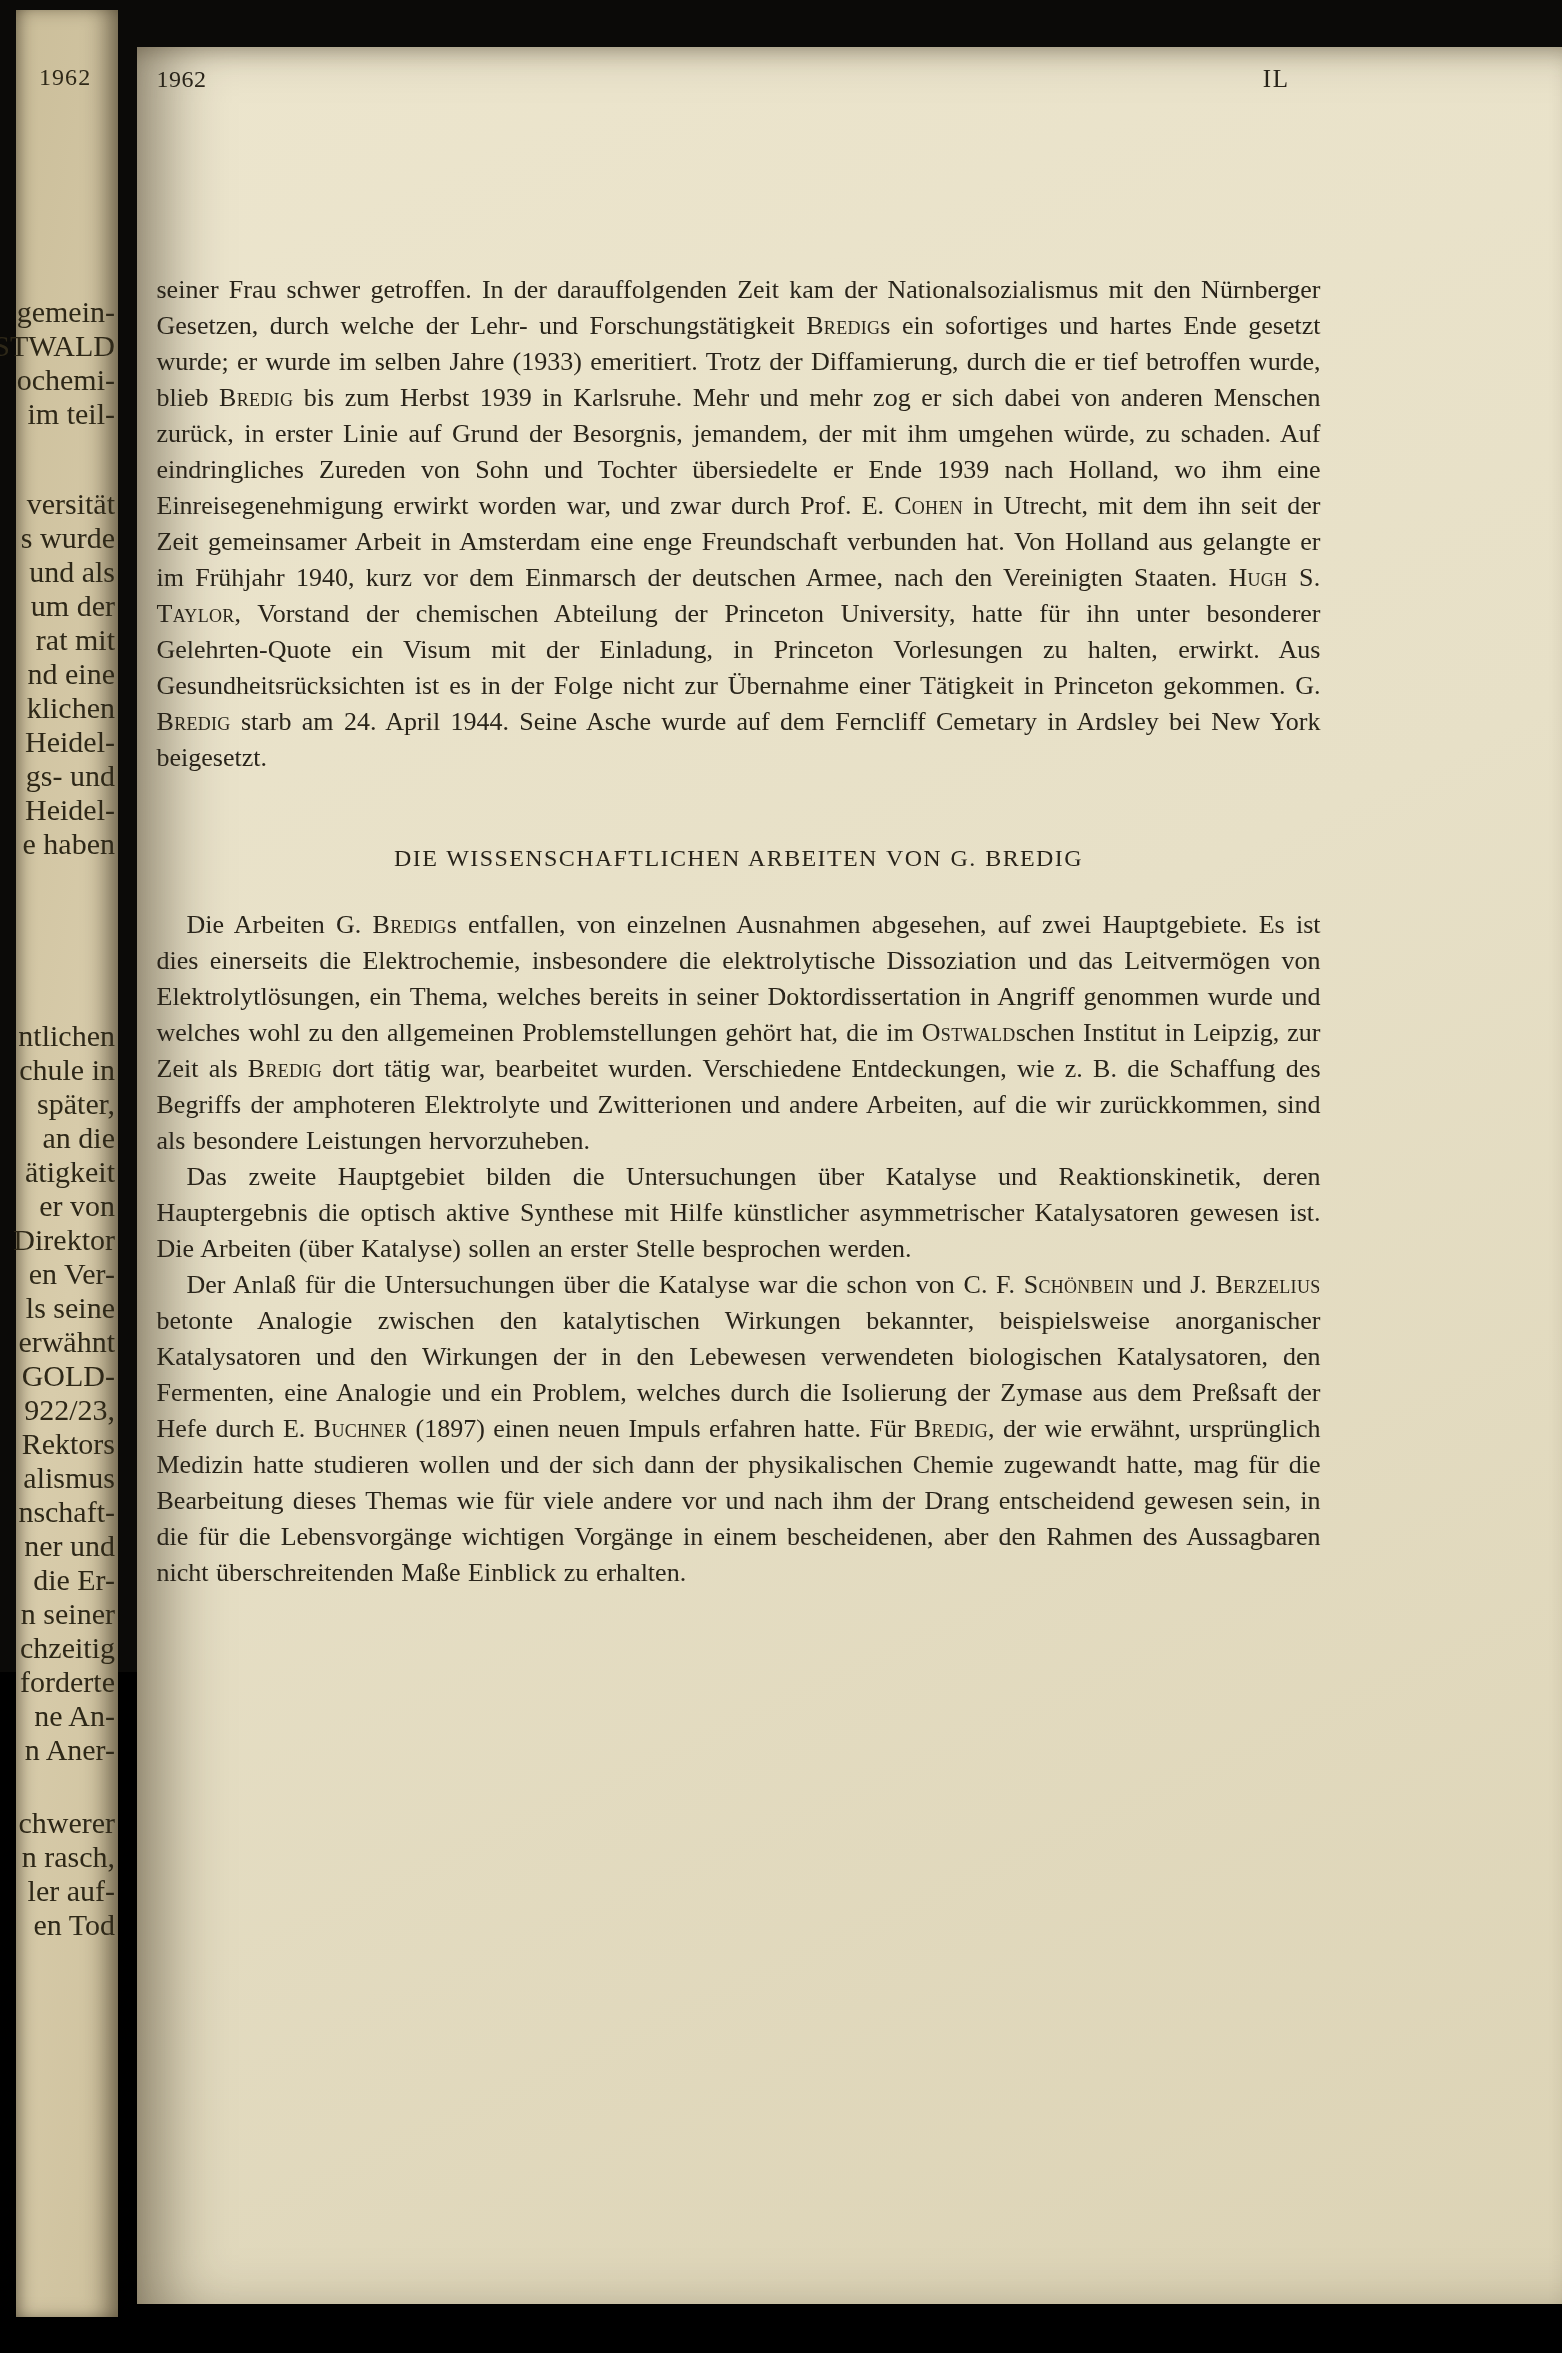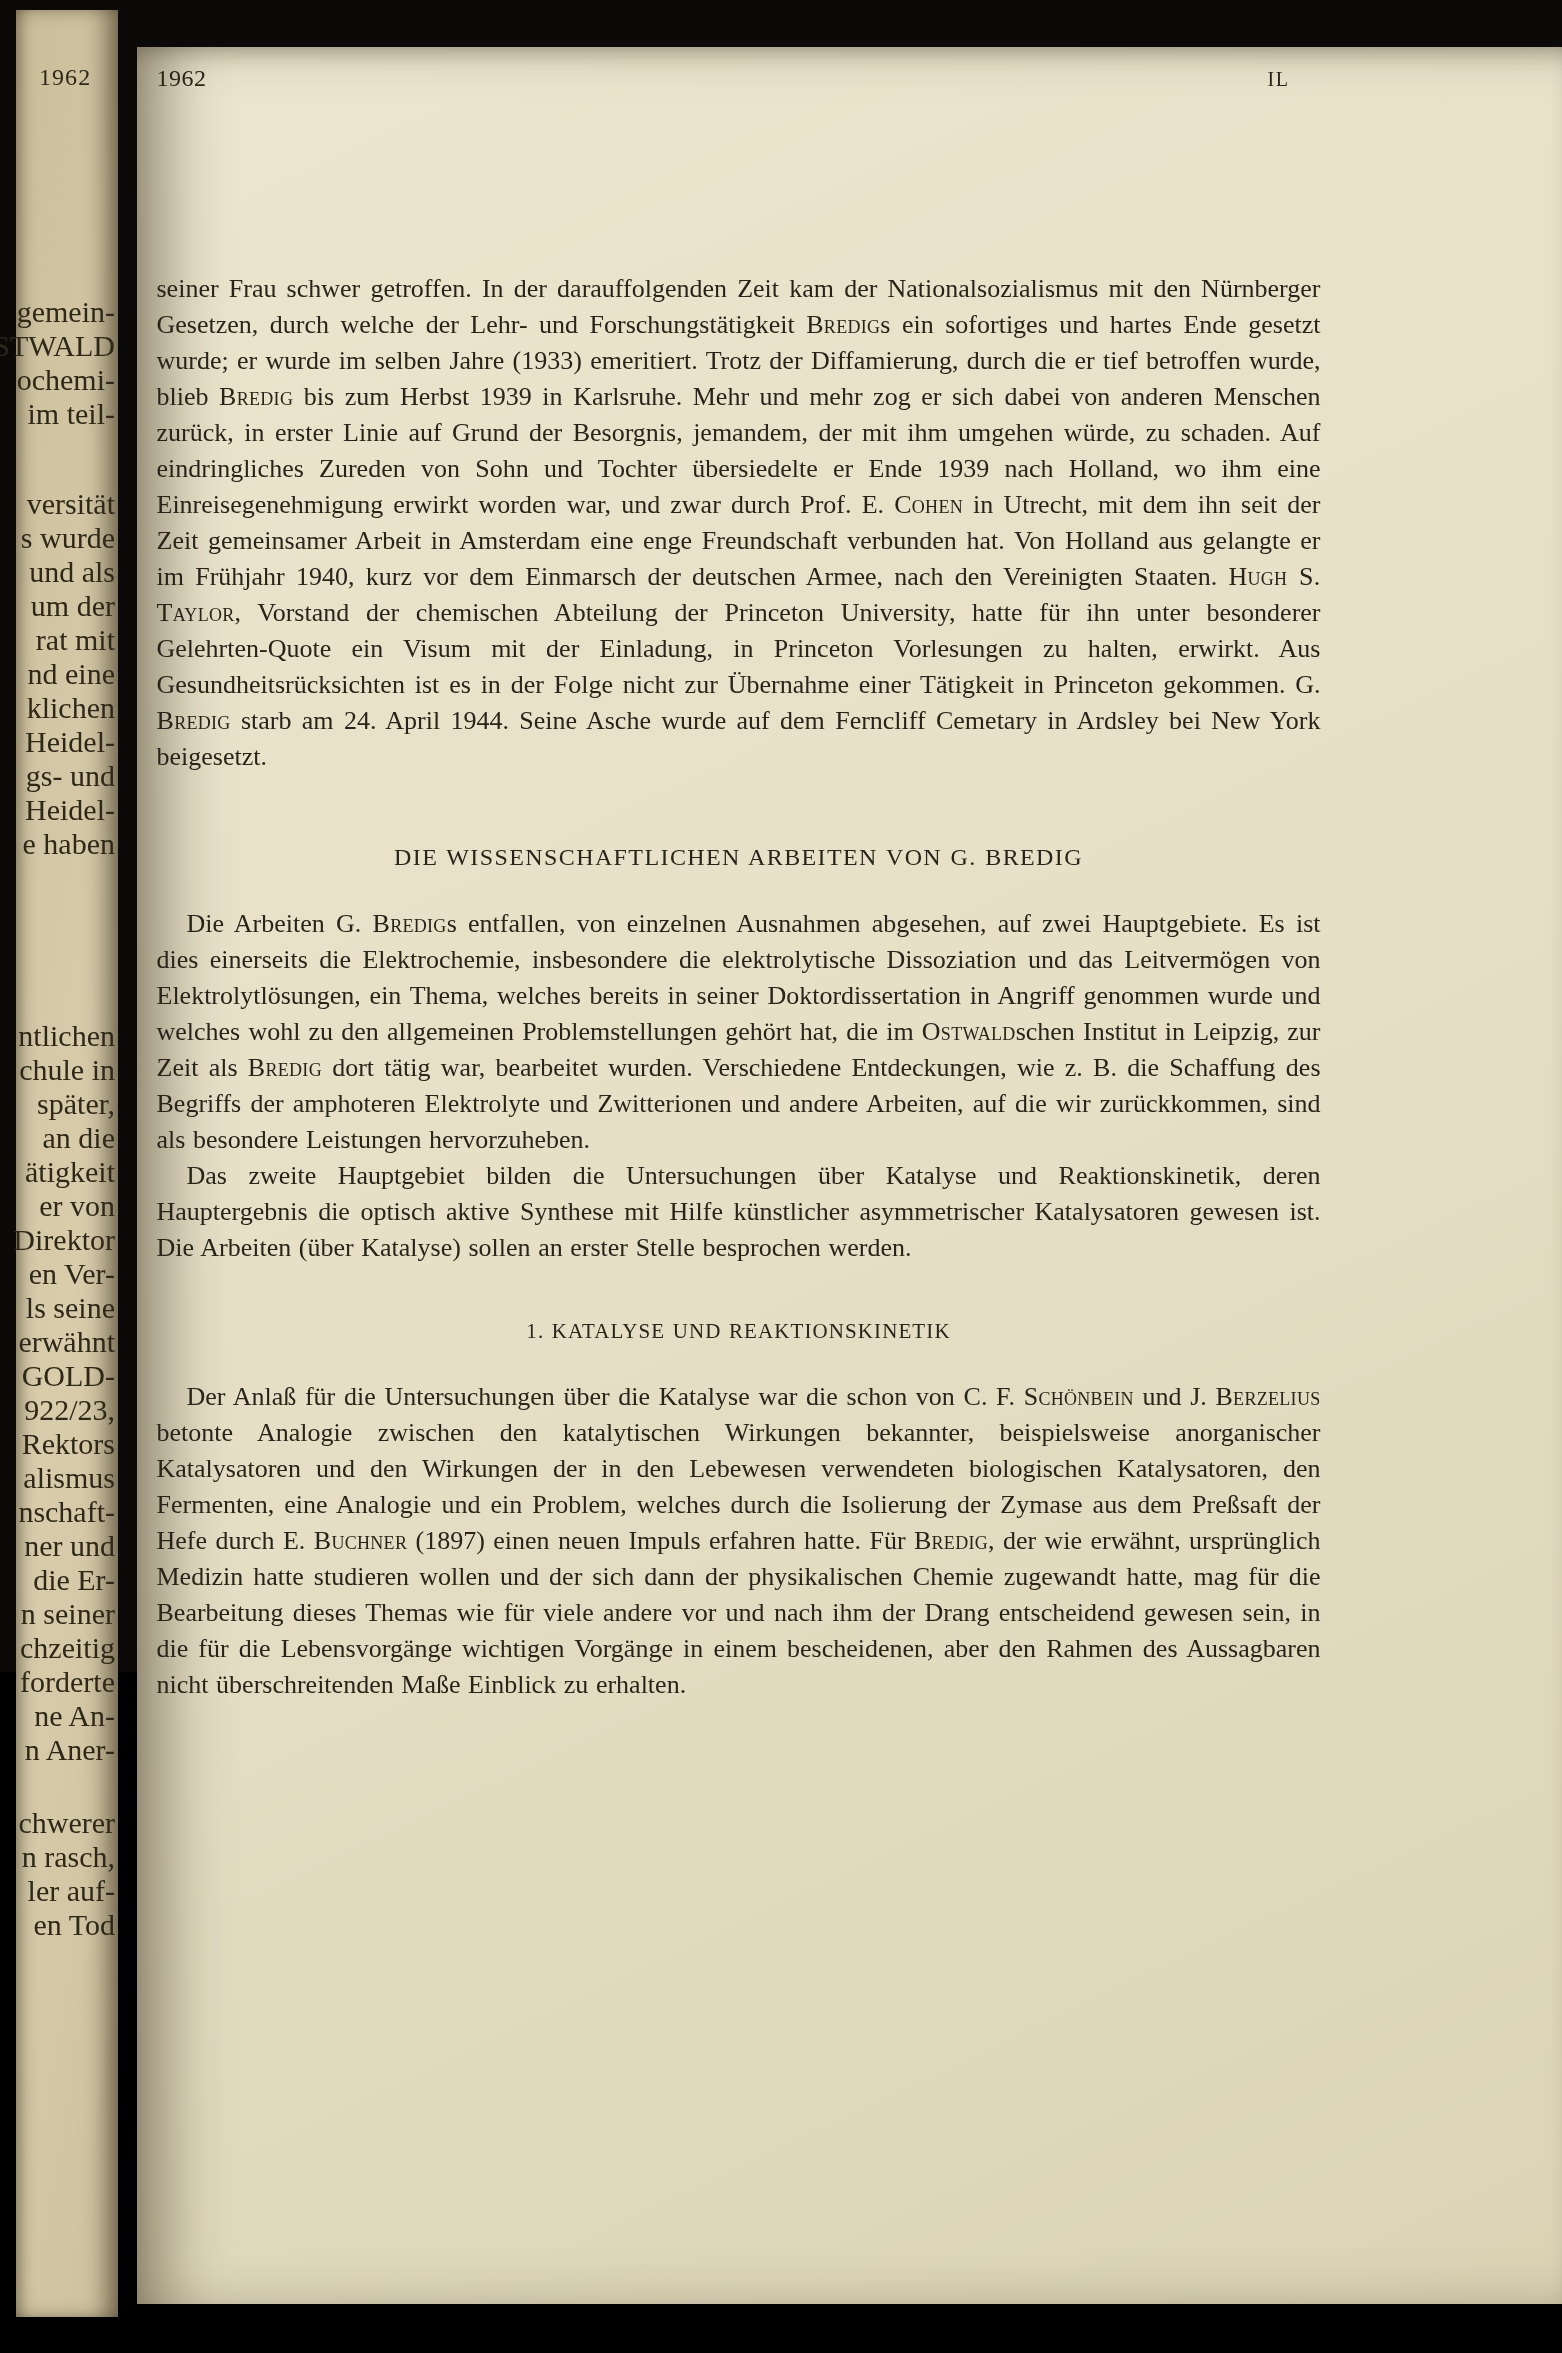--- a/index.html
+++ b/index.html
@@ -35,21 +35,21 @@
     background: linear-gradient(155deg, #ece5cd 0%, #e7e0c7 45%, #dcd3b5 100%);
     box-shadow: inset 46px 0 65px -22px rgba(45,33,14,.5),
                 inset 0 14px 22px -11px rgba(45,33,14,.35);
     color: #29241a;
   }
   .page-header {
     margin: 18.4px 0 0 19.5px; width: 1164px;
     display: flex; justify-content: space-between; align-items: baseline;
   }
   .pn-left  { font-size: 24px; letter-spacing: 0.5px; }
-  .pn-right { font-size: 20px; letter-spacing: 1.6px; padding-right: 31px; }
+  .pn-right { font-size: 25px; letter-spacing: 1.6px; padding-right: 31px; }
   .body-text {
     margin: 179px 0 0 19.5px; width: 1164px;
     font-size: 26px; line-height: 36px; text-align: justify;
     word-spacing: 1.1px;
   }
   .para { text-align: justify; }
   .indent { text-indent: 30px; }
   .sc { font-variant: small-caps; letter-spacing: 0.3px; }
   .section-heading {
     font-size: 24px; font-weight: normal; text-align: center;
@@ -126,20 +126,19 @@
 
     <div class="body-text">
       <p class="para"><span>seiner Frau schwer getroffen. In der darauffolgenden Zeit kam der Nationalsozialismus mit den Nürnberger Gesetzen, durch welche der Lehr- und Forschungstätigkeit </span><span class="sc">Bredig</span><span>s ein sofortiges und hartes Ende gesetzt wurde; er wurde im selben Jahre (1933) emeritiert. Trotz der Diffamierung, durch die er tief betroffen wurde, blieb </span><span class="sc">Bredig</span><span> bis zum Herbst 1939 in Karlsruhe. Mehr und mehr zog er sich dabei von anderen Menschen zurück, in erster Linie auf Grund der Besorgnis, jemandem, der mit ihm umgehen würde, zu schaden. Auf eindringliches Zureden von Sohn und Tochter übersiedelte er Ende 1939 nach Holland, wo ihm eine Einreisegenehmigung erwirkt worden war, und zwar durch Prof. E. </span><span class="sc">Cohen</span><span> in Utrecht, mit dem ihn seit der Zeit gemeinsamer Arbeit in Amsterdam eine enge Freundschaft verbunden hat. Von Holland aus gelangte er im Frühjahr 1940, kurz vor dem Einmarsch der deutschen Armee, nach den Vereinigten Staaten. </span><span class="sc">Hugh S. Taylor</span><span>, Vorstand der chemischen Abteilung der Princeton University, hatte für ihn unter besonderer Gelehrten-Quote ein Visum mit der Einladung, in Princeton Vorlesungen zu halten, erwirkt. Aus Gesundheitsrücksichten ist es in der Folge nicht zur Übernahme einer Tätigkeit in Princeton gekommen. G. </span><span class="sc">Bredig</span><span> starb am 24. April 1944. Seine Asche wurde auf dem Ferncliff Cemetary in Ardsley bei New York beigesetzt.</span></p>
 
       <h2 class="section-heading">DIE WISSENSCHAFTLICHEN ARBEITEN VON G. BREDIG</h2>
 
       <p class="para indent"><span>Die Arbeiten G. </span><span class="sc">Bredig</span><span>s entfallen, von einzelnen Ausnahmen abgesehen, auf zwei Hauptgebiete. Es ist dies einerseits die Elektrochemie, insbesondere die elektrolytische Dissoziation und das Leitvermögen von Elektrolytlösungen, ein Thema, welches bereits in seiner Doktordissertation in Angriff genommen wurde und welches wohl zu den allgemeinen Problemstellungen gehört hat, die im </span><span class="sc">Ostwald</span><span>schen Institut in Leipzig, zur Zeit als </span><span class="sc">Bredig</span><span> dort tätig war, bearbeitet wurden. Verschiedene Entdeckungen, wie z. B. die Schaffung des Begriffs der amphoteren Elektrolyte und Zwitterionen und andere Arbeiten, auf die wir zurückkommen, sind als besondere Leistungen hervorzuheben.</span></p>
 
       <p class="para indent"><span>Das zweite Hauptgebiet bilden die Untersuchungen über Katalyse und Reaktionskinetik, deren Hauptergebnis die optisch aktive Synthese mit Hilfe künstlicher asymmetrischer Katalysatoren gewesen ist. Die Arbeiten (über Katalyse) sollen an erster Stelle besprochen werden.</span></p>
 
-      <h3 class="subsection-heading">1. KATALYSE UND REAKTIONSKINETIK</h3>
 
       <p class="para indent"><span>Der Anlaß für die Untersuchungen über die Katalyse war die schon von C. F. </span><span class="sc">Schönbein</span><span> und J. </span><span class="sc">Berzelius</span><span> betonte Analogie zwischen den katalytischen Wirkungen bekannter, beispielsweise anorganischer Katalysatoren und den Wirkungen der in den Lebewesen verwendeten biologischen Katalysatoren, den Fermenten, eine Analogie und ein Problem, welches durch die Isolierung der Zymase aus dem Preßsaft der Hefe durch E. </span><span class="sc">Buchner</span><span> (1897) einen neuen Impuls erfahren hatte. Für </span><span class="sc">Bredig</span><span>, der wie erwähnt, ursprünglich Medizin hatte studieren wollen und der sich dann der physikalischen Chemie zugewandt hatte, mag für die Bearbeitung dieses Themas wie für viele andere vor und nach ihm der Drang entscheidend gewesen sein, in die für die Lebensvorgänge wichtigen Vorgänge in einem bescheidenen, aber den Rahmen des Aussagbaren nicht überschreitenden Maße Einblick zu erhalten.</span></p>
     </div>
   </div>
 
 </div>
 
 
 </body></html>

